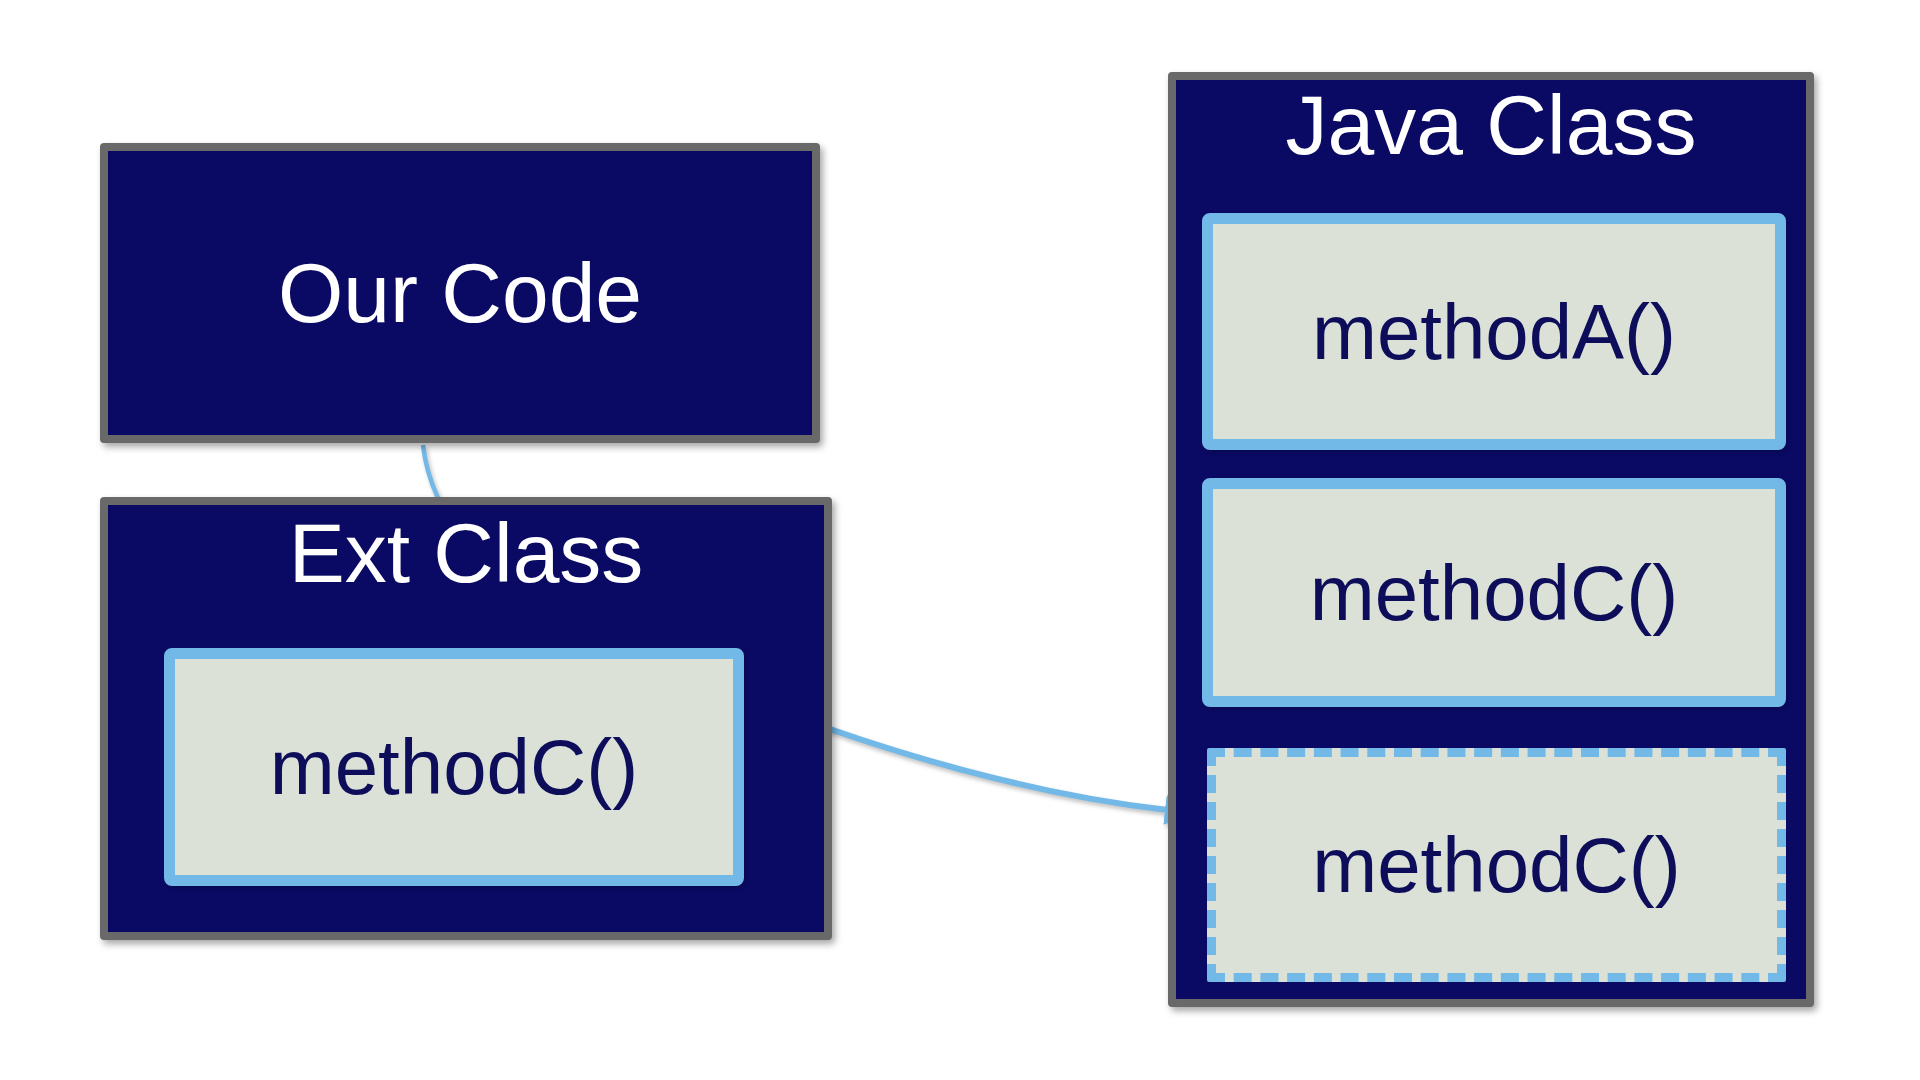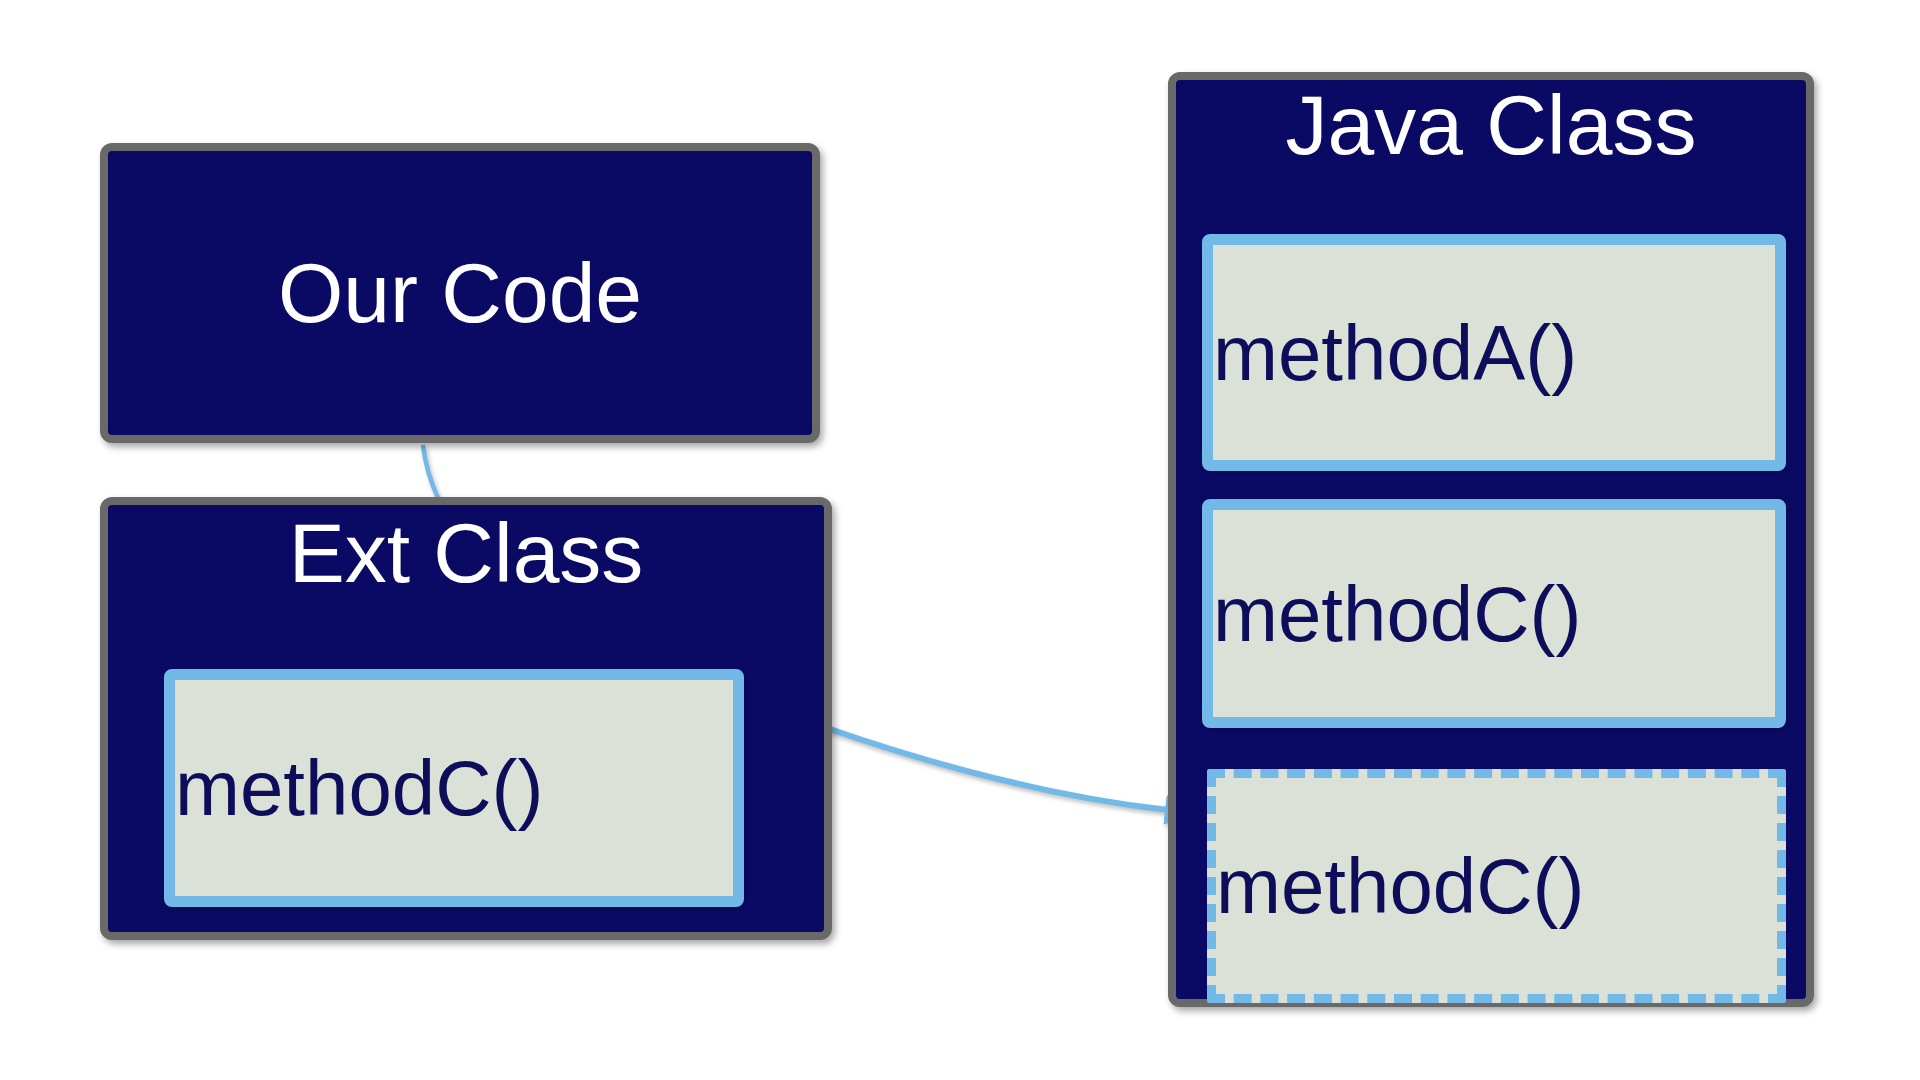--- a/index.html
+++ b/index.html
@@ -20,21 +20,21 @@
   }
   .canvas{
     position:relative;
     width:1920px;height:1080px;
     background:var(--background);
   }
   .outer-box{
     position:absolute;
     background:var(--navy);
     border:8px solid var(--border-gray);
-    border-radius:12px;
+    border-radius:4px;
     box-shadow:3px 4px 7px rgba(0,0,0,0.35);
   }
   .box-title{
     position:absolute;
     left:0;width:100%;
     text-align:center;
     color:var(--title-text);
     font-size:84px;
     line-height:84px;
     font-weight:400;
@@ -42,23 +42,22 @@
   }
   .ourcode-label-wrap{
     position:absolute;inset:0;
     display:flex;align-items:center;justify-content:center;
   }
   .method-box{
     position:absolute;
     background:var(--method-fill);
     border:11px solid var(--light-blue);
     border-radius:8px;
-    display:flex;align-items:center;justify-content:flex-start;
+    display:flex;align-items:center;justify-content:center;
     box-shadow:2px 2px 4px rgba(0,0,0,0.18);
-    margin-top:21px;
   }
   .method-box.dashed{
     border:9px dashed var(--light-blue);
     border-radius:2px;
     box-shadow:none;
   }
   .method-label{
     color:var(--method-text);
     font-size:78px;
     line-height:84px;

